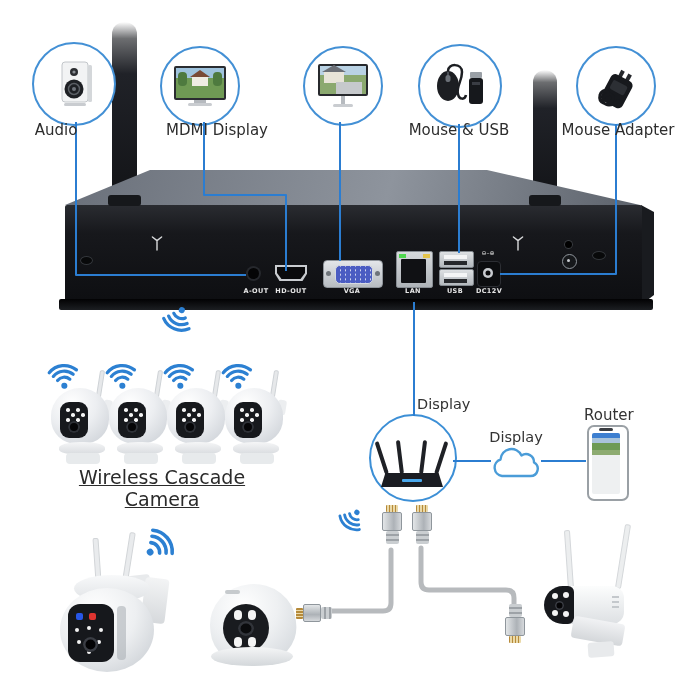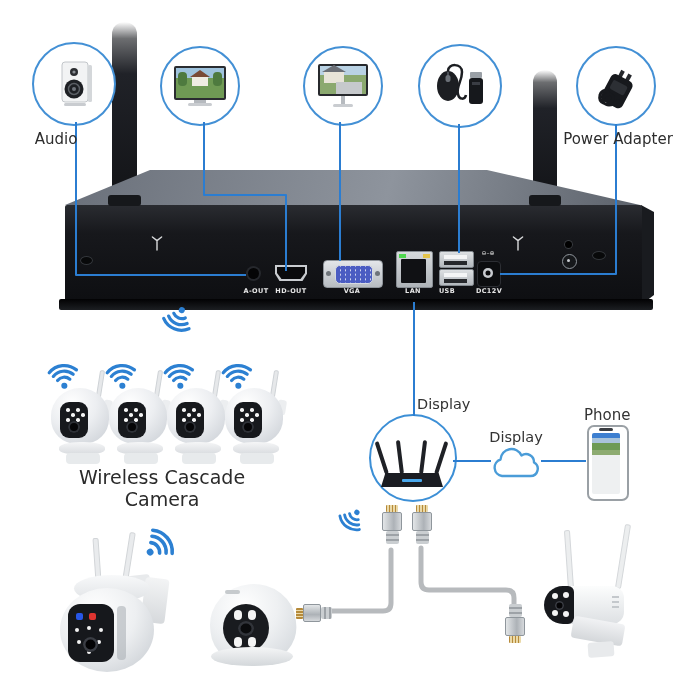--- a/index.html
+++ b/index.html
@@ -3,21 +3,21 @@
 <meta charset="utf-8">
 <style>
   html,body{margin:0;padding:0;background:#fff;}
   #canvas{position:relative;width:700px;height:700px;background:#fff;overflow:hidden;
           font-family:"DejaVu Sans","Liberation Sans",sans-serif;color:#2e2e2e;}
   .abs{position:absolute;}
 
   
   .dev-circle{position:absolute;background:#fff;border:2px solid #4390d5;border-radius:50%;
               display:flex;align-items:center;justify-content:center;z-index:10;}
-  .dev-label{position:absolute;top:129px;height:20px;font-size:15px;line-height:20px;
+  .dev-label{position:absolute;top:120px;height:20px;font-size:15px;line-height:20px;
              text-align:center;color:#2d2d2d;z-index:25;}
 
   
   .lines{position:absolute;left:0;top:0;z-index:20;pointer-events:none;}
   .cables{position:absolute;left:0;top:0;z-index:12;pointer-events:none;}
 
   
   .nvr-top{position:absolute;left:65px;top:168px;width:590px;height:37px;z-index:8;
            background:linear-gradient(105deg,#6a707a 0%,#8e949d 55%,#5a6069 100%);
            clip-path:polygon(85px 2px,422px 2px,575px 37px,0px 37px);}
@@ -88,21 +88,21 @@
   .cam .face .dots{position:absolute;left:6px;top:6px;width:3.5px;height:3.5px;border-radius:50%;
              background:#f4f4f4;
              box-shadow:10px 0 #f4f4f4,5px 5px #f4f4f4,15px 5px #f4f4f4,0 10px #f4f4f4,10px 10px #f4f4f4;}
   .cam .face .lens{position:absolute;left:8px;bottom:5px;width:12px;height:12px;border-radius:50%;
              background:#050507;box-shadow:inset 0 0 0 2px #2e3137;}
   .cam .collar{position:absolute;left:13px;top:86px;width:46px;height:13px;
              background:linear-gradient(#f5f6f7,#d7dade);border-radius:45%;}
   .cam .base{position:absolute;left:20px;top:97px;width:34px;height:11px;background:#e7eaec;
              border-radius:4px;}
   .cascade-label{position:absolute;left:42px;top:466px;width:240px;text-align:center;
-             font-size:19px;color:#2b2b2b;z-index:14;}
+             font-size:19px;color:#2b2b2b;z-index:14;text-decoration:underline;}
 
   
   .router-circle{position:absolute;left:369px;top:414px;width:84px;height:84px;border-radius:50%;
              background:#fff;border:2px solid #3c8fd6;z-index:14;}
   .router-ant{position:absolute;top:24px;width:4px;height:34px;background:#1f2126;border-radius:2px;
              transform-origin:50% 100%;}
   .router-body{position:absolute;left:10px;top:57px;width:62px;height:14px;background:#1b1d22;
              clip-path:polygon(7% 0,93% 0,100% 100%,0 100%);}
   .router-led{position:absolute;left:31px;top:63px;width:20px;height:3px;background:#49a8ec;border-radius:1px;}
   .net-label{position:absolute;font-size:14.5px;color:#333;z-index:25;text-align:center;}
@@ -249,21 +249,21 @@
     </div>
     <div class="abs p-dc">
         <i></i>
       </div>
     <div class="polarity">⊖–⊕</div>
 
     <div class="port-label" style="left:169px">A-OUT</div>
     <div class="port-label" style="left:204px">HD-OUT</div>
     <div class="port-label" style="left:265px">VGA</div>
     <div class="port-label" style="left:326px">LAN</div>
-    <div class="port-label" style="left:360px">USB</div>
+    <div class="port-label" style="left:368px">USB</div>
     <div class="port-label" style="left:402px">DC12V</div>
 
     <div class="hole"></div>
     <div class="gscrew">
         <i></i>
       </div>
     <div class="oval" style="left:15px;top:51px;width:13px;height:9px"></div>
     <div class="oval" style="left:527px;top:46px;width:14px;height:9px"></div>
   </div>
 
@@ -336,21 +336,23 @@
         <rect x="30" y="12" width="4" height="8" fill="#26282c"></rect>
         <rect x="38" y="12" width="4" height="8" fill="#26282c"></rect>
         <rect x="24" y="18" width="24" height="30" rx="5" fill="#17191d"></rect>
         <rect x="28" y="24" width="16" height="10" rx="2" fill="#2c2f34"></rect>
       </g>
       <path d="M30 42 C20 50 12 44 16 38 C20 32 28 36 24 42 C20 48 10 44 12 36 C14 30 22 30 20 36" fill="none" stroke="#17191d" stroke-width="3" stroke-linecap="round"></path>
     </svg>
   </div>
 
   <div class="dev-label" style="left:16px;width:80px">Audio</div>
-  <div class="dev-label" style="left:548px;width:140px">Power Adapter</div>
+  <div class="dev-label" style="left:147px;width:140px">MDMI Display</div>
+  <div class="dev-label" style="left:389px;width:140px">Mouse &amp; USB</div>
+  <div class="dev-label" style="left:548px;width:140px">Mouse Adapter</div>
 
   <svg class="wifi" style="left:158px;top:303px;transform:rotate(202deg)" width="38" height="38" viewBox="0 0 40 40">
       <use href="#wifi-sym"></use>
     </svg>
   <svg class="wifi" style="left:334px;top:505px;transform:rotate(215deg)" width="33" height="33" viewBox="0 0 40 40">
       <use href="#wifi-sym"></use>
     </svg>
   <svg class="wifi" style="left:140px;top:522px;transform:rotate(50deg)" width="42" height="42" viewBox="0 0 40 40">
       <use href="#wifi-sym"></use>
     </svg>
@@ -422,21 +424,21 @@
     <div class="router-ant" style="left:63px;transform:rotate(18deg)"></div>
     <div class="router-body"></div>
     <div class="router-led"></div>
   </div>
 
   <div class="net-label" style="left:488px;top:429px;width:56px">Display</div>
   <svg class="abs" style="left:490px;top:445px;z-index:14" width="52" height="36" viewBox="0 0 52 36">
     <path d="M12 31 A8.5 8.5 0 0 1 10.5 14.5 A11 11 0 0 1 31.5 10.5 A8 8 0 0 1 44 17.5 A7.2 7.2 0 0 1 40.5 31 Z" fill="#ffffff" stroke="#4a9cd8" stroke-width="2.4" stroke-linejoin="round"></path>
   </svg>
 
-  <div class="net-label" style="left:584px;top:406px;width:46px;font-size:15px">Phone</div>
+  <div class="net-label" style="left:584px;top:406px;width:46px;font-size:15px">Router</div>
   <div class="phone">
     <div class="scr">
       <div class="bar"></div>
       <div class="img"></div>
     </div>
     <div class="notch"></div>
   </div>
 
   <svg class="cables" width="700" height="700" viewBox="0 0 700 700">
     <path d="M330 611 H383 Q391 611 391 603 V550" fill="none" stroke="#b7babd" stroke-width="5" stroke-linecap="round"></path>

